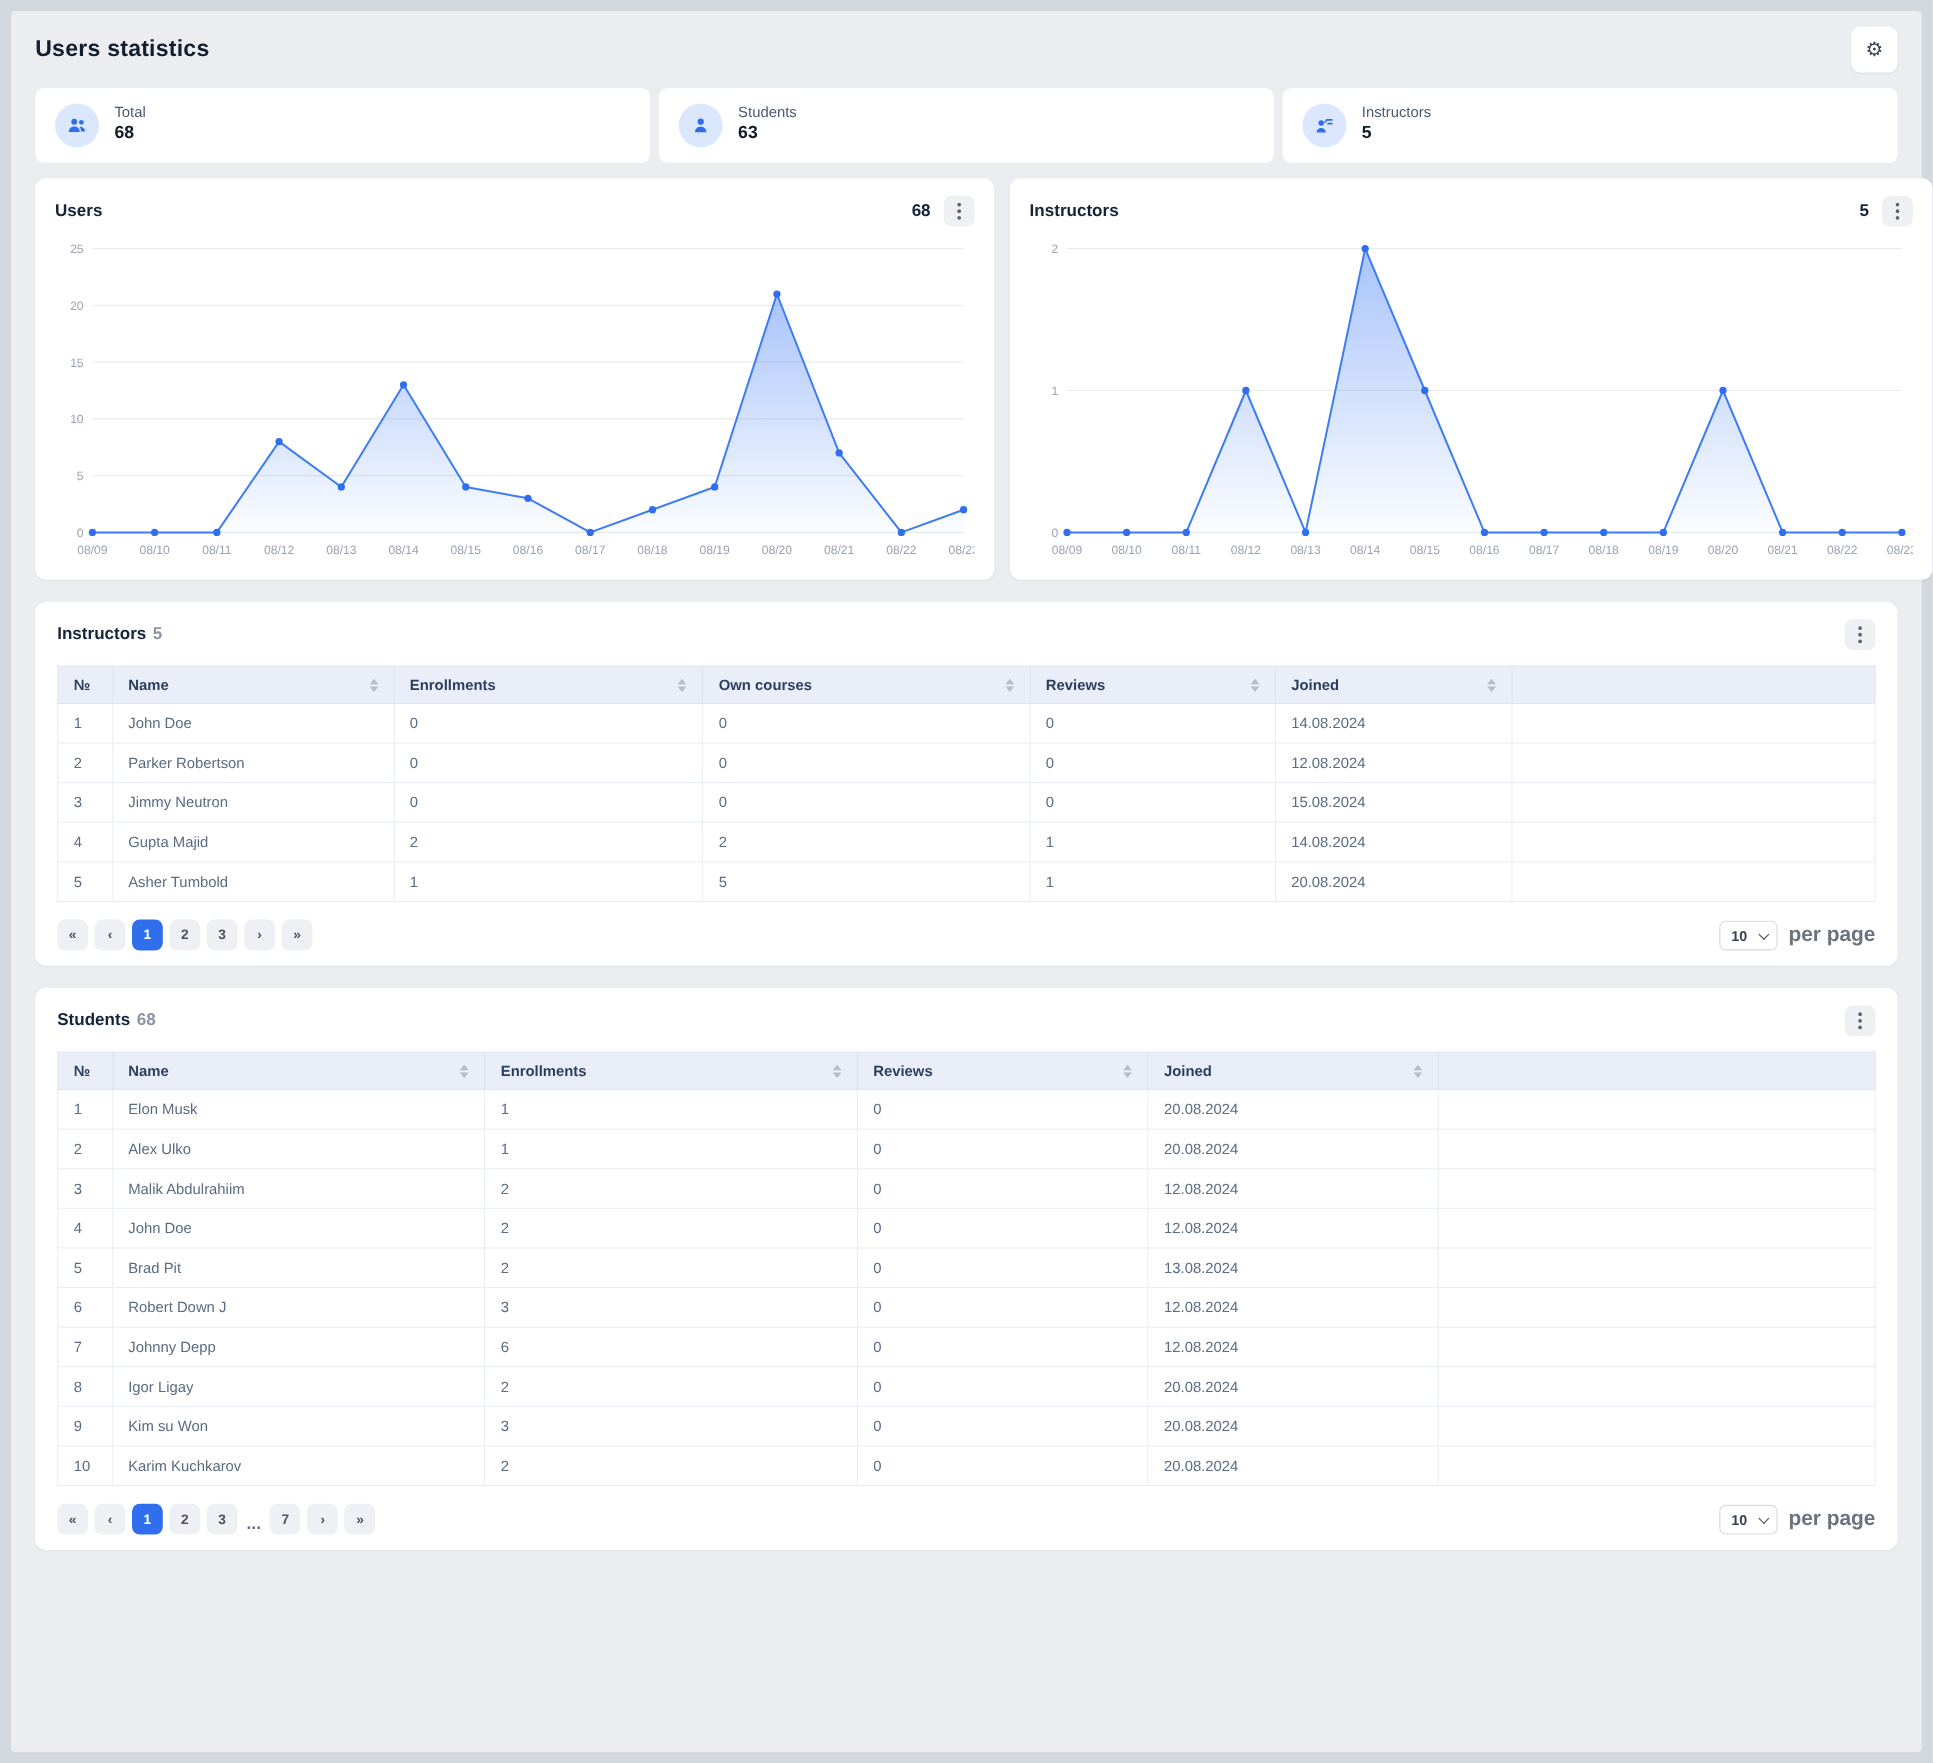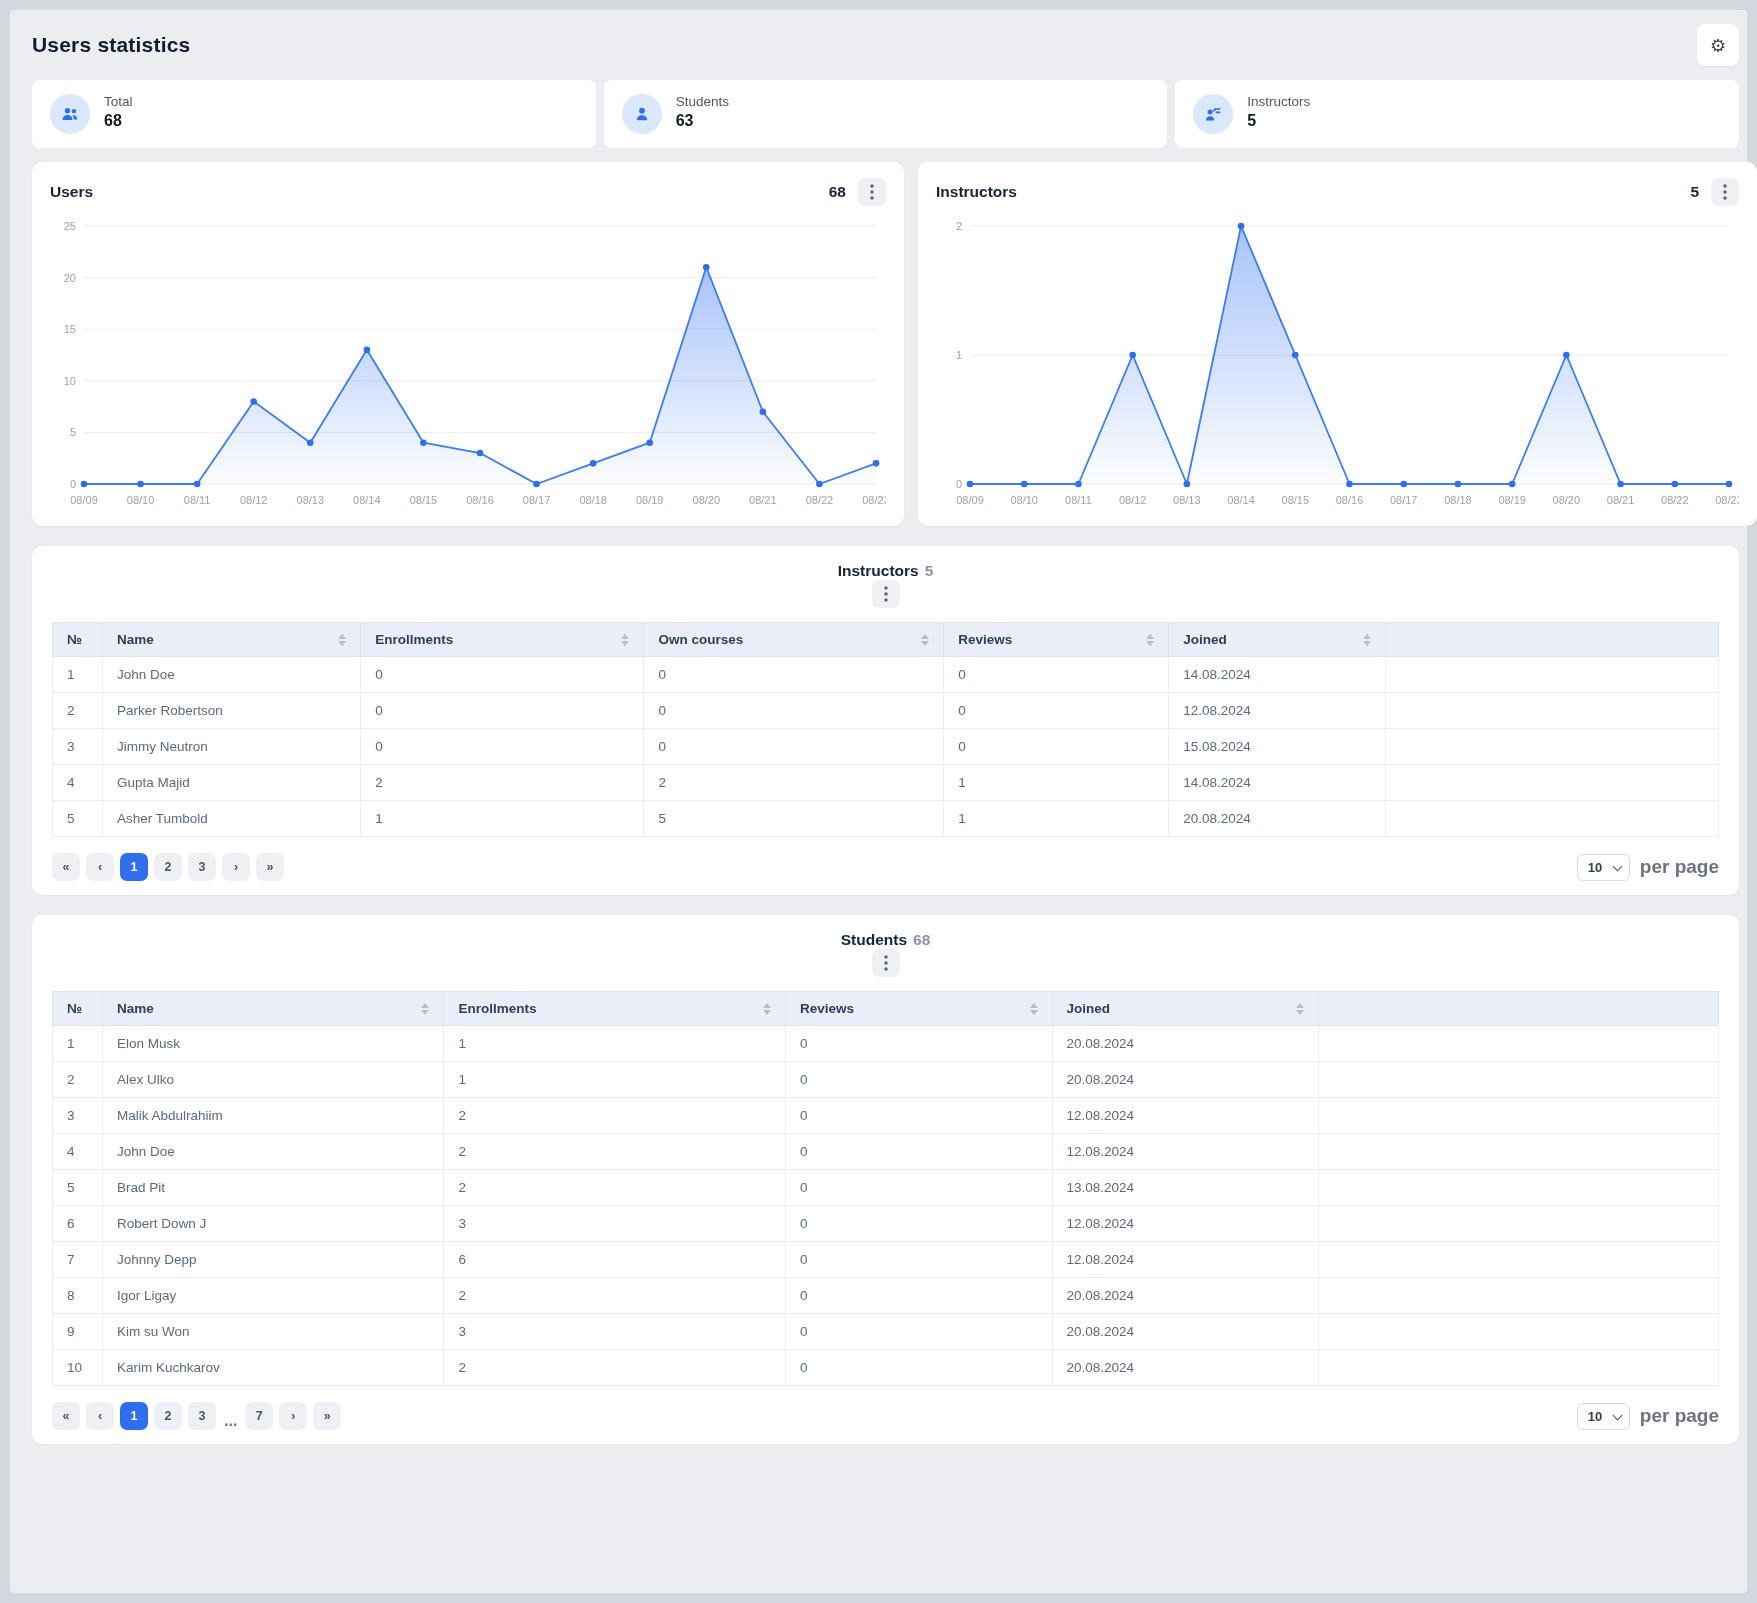--- a/index.html
+++ b/index.html
@@ -7,21 +7,21 @@
   body {
     font-family:"Liberation Sans", sans-serif;
     background:#d3d7de;
     padding:10px;
     height:1603px;
   }
   .page {
     background:#ebedf0;
     border-radius:4px;
     height:100%;
-    padding:14px 8px 20px 22px;
+    padding:14px 22px 20px 22px;
   }
   
   .hdr { display:flex; align-items:center; justify-content:space-between; margin-bottom:14px; }
   .page-title { font-size:21px; font-weight:700; color:#121d2e; letter-spacing:.2px; }
   .hdr-right { display:flex; align-items:center; gap:10px; }
   .range-group { display:flex; border-radius:8px; overflow:hidden; box-shadow:0 1px 2px rgba(20,30,50,.06); }
   .range-btn { background:#d7e5fb; color:#2563eb; font-weight:700; font-size:14px;
     display:flex; align-items:center; gap:8px; padding:0 16px; height:42px; border:none; cursor:pointer; }
   .range-value { background:#fff; display:flex; align-items:center; justify-content:center;
     min-width:242px; padding:0 18px; font-size:14.5px; font-weight:600; color:#27303f; height:42px; border:none; text-align:center; }
@@ -38,21 +38,21 @@
   .charts-row { display:flex; gap:14px; margin-bottom:20px; }
   .chart-card { flex:1; background:#fff; border-radius:10px; padding:16px 18px 10px 18px; box-shadow:0 1px 2px rgba(20,30,50,.04); }
   .chart-head { display:flex; align-items:center; justify-content:space-between; margin-bottom:6px; }
   .chart-title { font-size:15.5px; font-weight:700; color:#16243a; }
   .chart-head-right { display:flex; align-items:center; gap:12px; }
   .chart-total { font-size:15.5px; font-weight:700; color:#16243a; }
   .kebab-btn { width:28px; height:28px; border-radius:7px; background:#eef0f4; border:none; cursor:pointer;
     display:flex; align-items:center; justify-content:center; }
   
   .section-card { background:#fff; border-radius:10px; padding:16px 20px 14px 20px; margin-bottom:20px; box-shadow:0 1px 2px rgba(20,30,50,.04); }
-  .section-head { display:flex; align-items:center; justify-content:space-between; margin-bottom:14px;flex-direction:column; }
+  .section-head { display:flex; align-items:center; justify-content:space-between; margin-bottom:14px; }
   .section-title { font-size:15.5px; font-weight:700; color:#16243a; }
   .section-count { font-weight:600; color:#8b95a7; margin-left:6px; }
   table { width:100%; border-collapse:collapse; border:1px solid #e4e9f1; }
   thead th { background:#e9eef9; font-size:13.5px; font-weight:700; color:#2c3e5d; text-align:left;
     padding:9px 14px; border:1px solid #dde4f0; }
   .th-inner { display:flex; align-items:center; justify-content:space-between; gap:6px; }
   tbody td { font-size:13.5px; color:#5b6b82; padding:10px 14px; border:1px solid #eaeef4; background:#fff; }
   .sort { display:inline-flex; flex-direction:column; gap:2px; cursor:pointer; }
   .tri-up { width:0; height:0; border-left:4px solid transparent; border-right:4px solid transparent; border-bottom:5px solid #b4bdcc; }
   .tri-down { width:0; height:0; border-left:4px solid transparent; border-right:4px solid transparent; border-top:5px solid #b4bdcc; }

